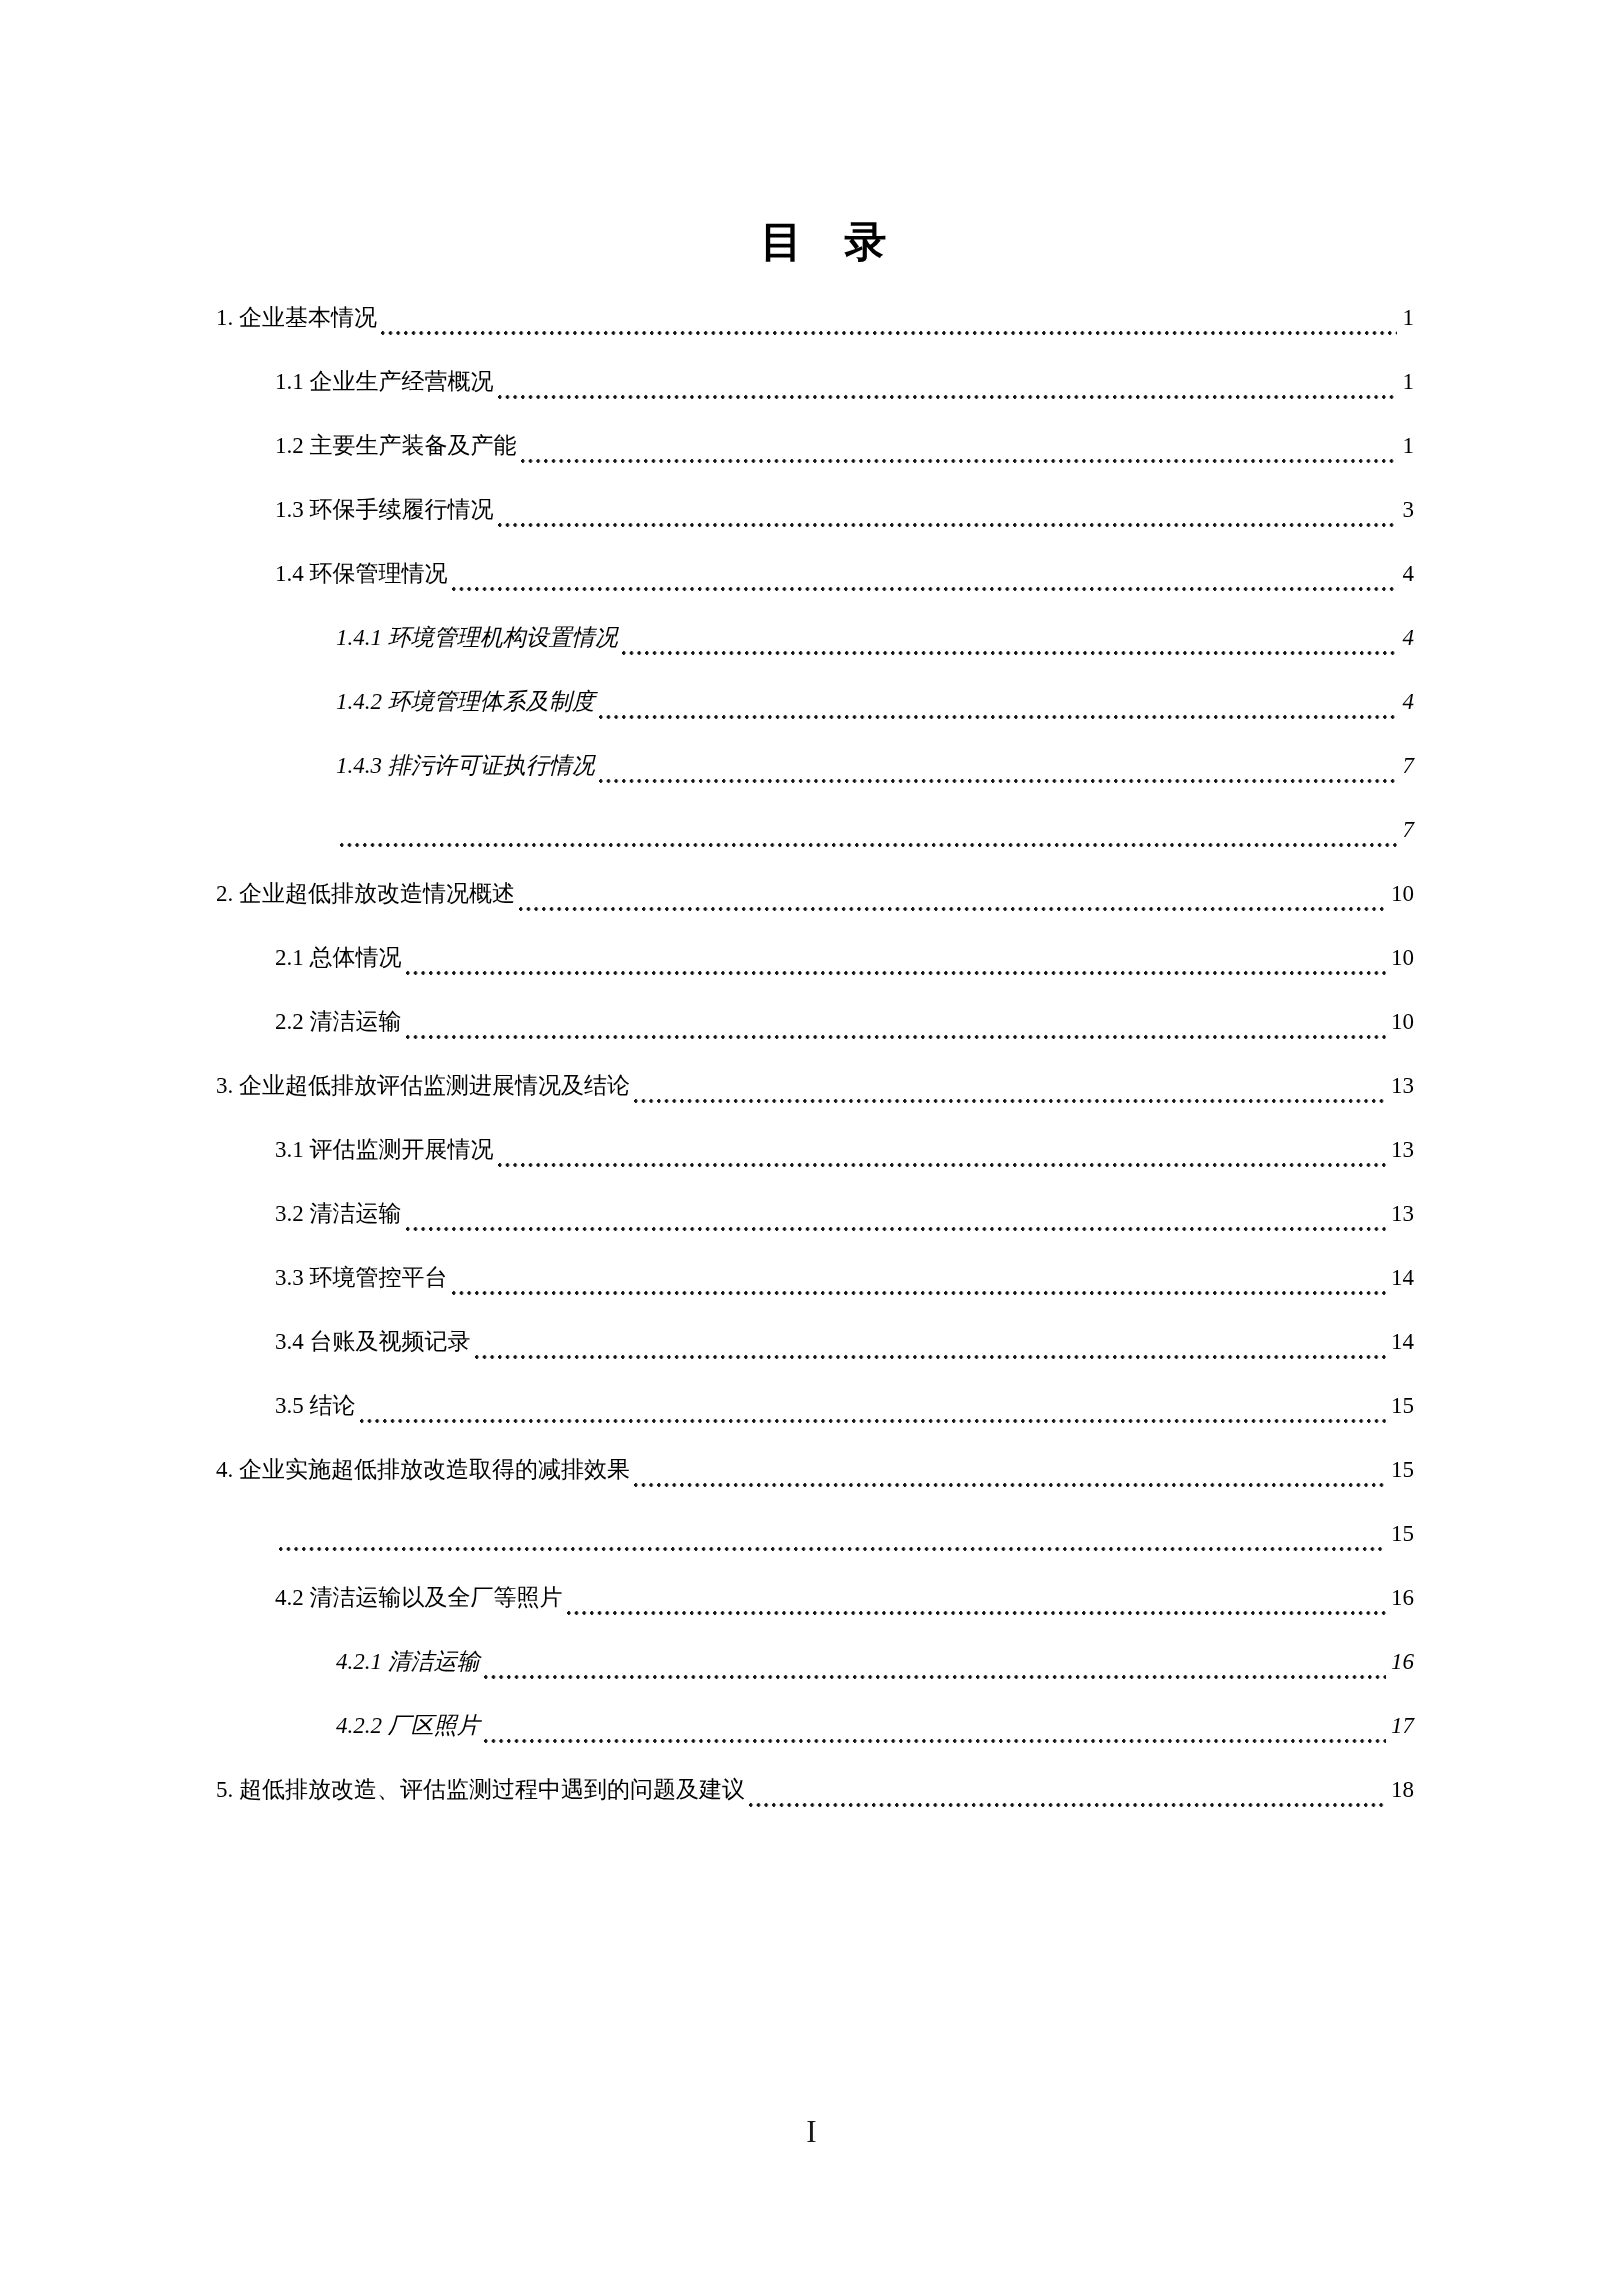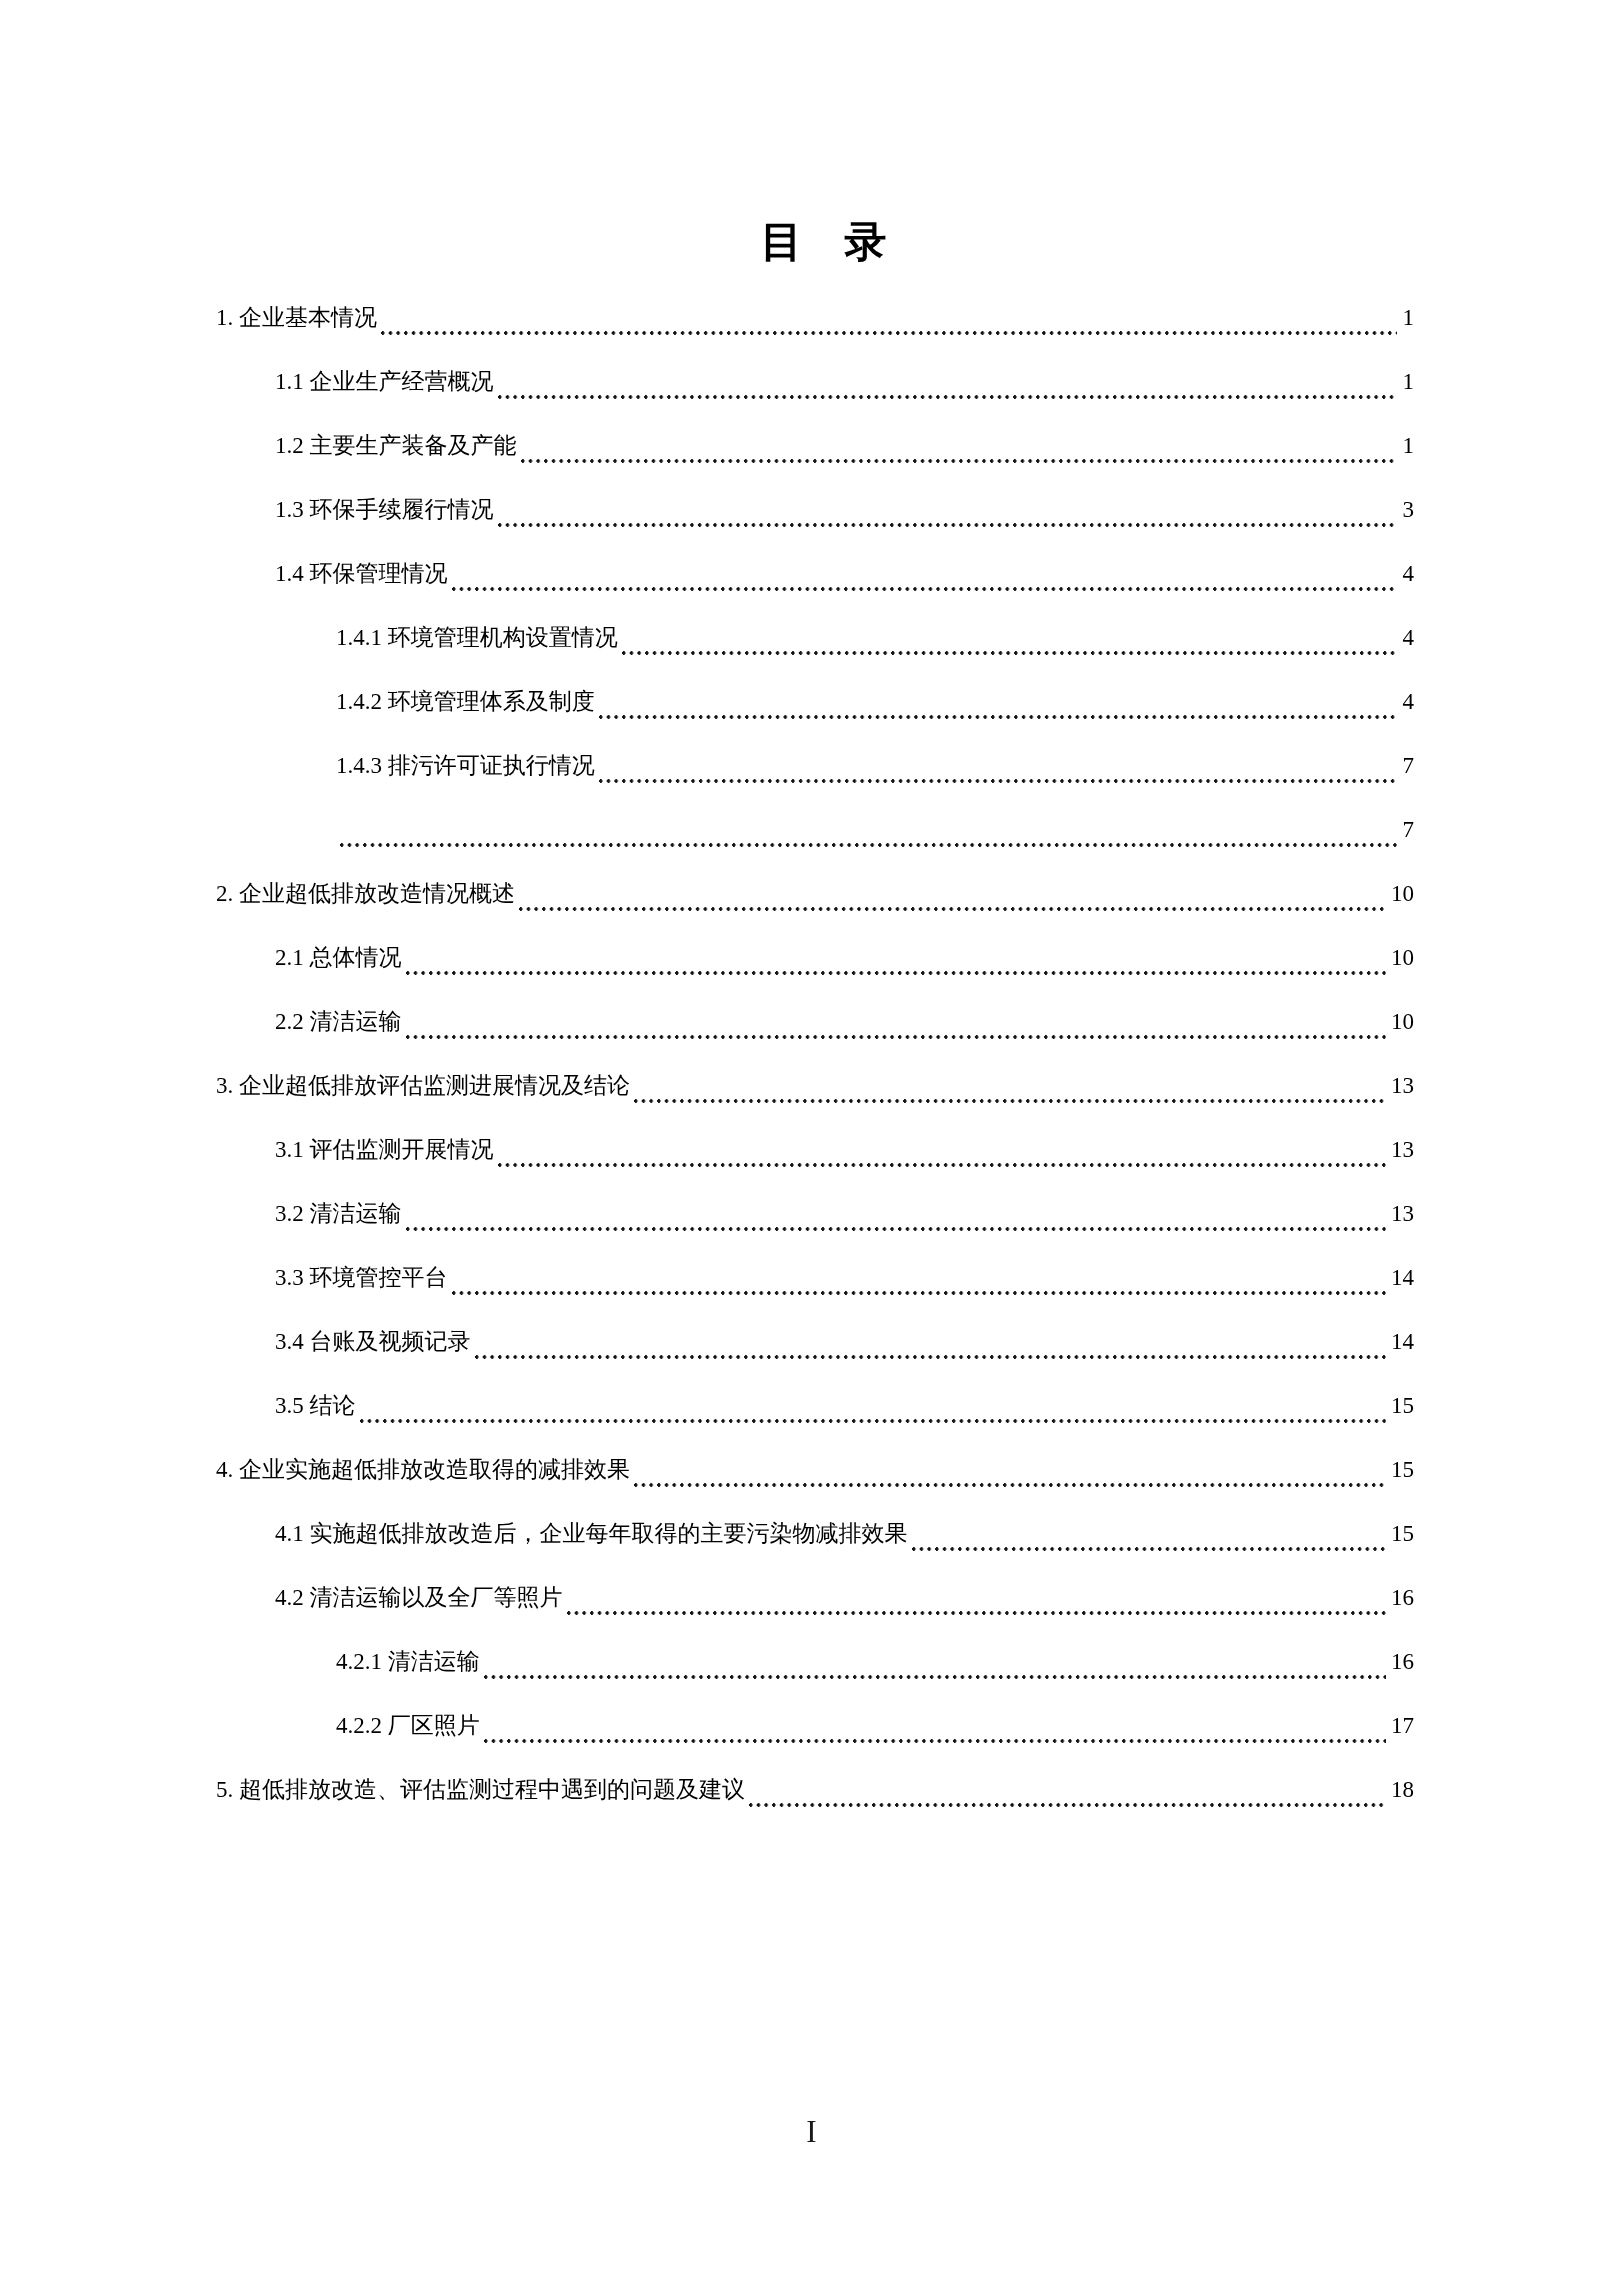--- a/index.html
+++ b/index.html
@@ -57,21 +57,21 @@
     flex: 1 1 auto;
     align-self: flex-end;
     height: 3.6px;
     margin: 0 5.1px 15.3px 4.1px;
     background-image: radial-gradient(circle at 1.8px 1.8px, #141414 1.4px, transparent 1.9px);
     background-size: 7.7px 3.6px;
     background-repeat: repeat-x;
     background-position: left bottom;
   }
   .level-2 { padding-left: 59px; }
-  .level-3 { padding-left: 120px; }
+  .level-3 { padding-left: 120px; font-style: italic; }
   .footer {
     position: absolute;
     top: 2116px;
     left: 0;
     width: 100%;
     text-align: center;
     font-size: 31px;
     line-height: 1;
     color: #1a1a1a;
   }
@@ -171,21 +171,20 @@
     <span class="label">3.5 结论</span>
     <span class="leader"></span>
     <span class="page-num">15</span>
   </div>
       <div class="row level-1">
     <span class="label">4. 企业实施超低排放改造取得的减排效果</span>
     <span class="leader"></span>
     <span class="page-num">15</span>
   </div>
       <div class="row level-2">
-    <span class="label">4.1 实施超低排放改造后，企业每年取得的主要污染物减排效果</span>
     <span class="leader"></span>
     <span class="page-num">15</span>
   </div>
       <div class="row level-2">
     <span class="label">4.2 清洁运输以及全厂等照片</span>
     <span class="leader"></span>
     <span class="page-num">16</span>
   </div>
       <div class="row level-3">
     <span class="label">4.2.1 清洁运输</span>

